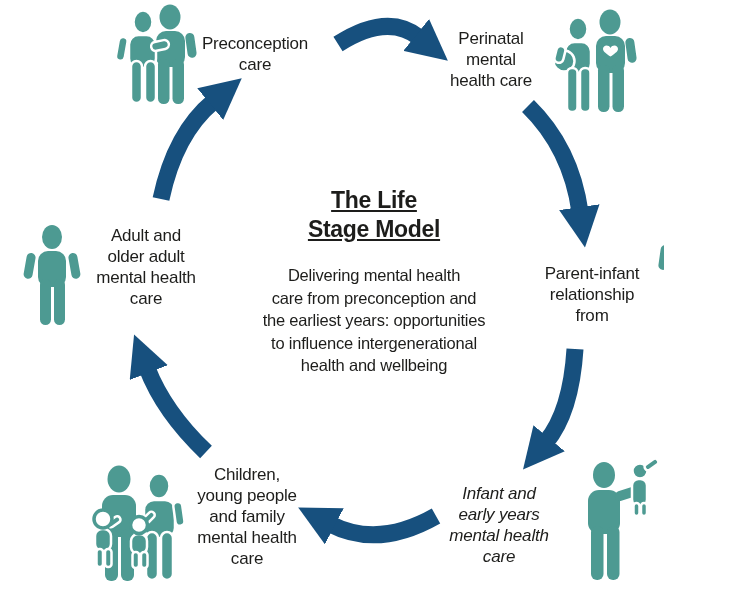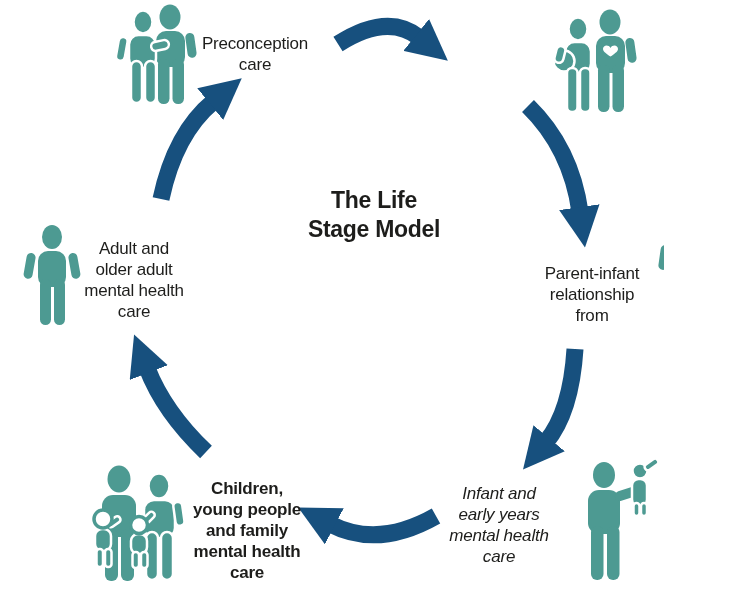--- a/index.html
+++ b/index.html
@@ -12,33 +12,33 @@
   .icon{position:absolute;color:#4D9A92;}
   .icon .fig{fill:currentColor;}
   .icon .halo{fill:currentColor;stroke:#fff;stroke-width:2.5;}
   .icon .face{fill:#fff;stroke:currentColor;stroke-width:3.5;}
   .stage-label{
     position:absolute;text-align:center;white-space:pre-line;
     font-size:17px;line-height:21px;font-weight:500;letter-spacing:-0.2px;
   }
   .center-title{
     position:absolute;left:254px;top:186px;width:240px;text-align:center;
-    white-space:pre-line;font-size:23px;line-height:29px;font-weight:700;letter-spacing:-0.3px;
+    white-space:pre-line;font-size:23px;line-height:29px;font-weight:700;letter-spacing:-0.3px;text-decoration:underline;
   }
   .center-subtitle{
     position:absolute;left:239px;top:264px;width:270px;text-align:center;
     white-space:pre-line;font-size:16.5px;line-height:22.5px;letter-spacing:-0.2px;
   }
   
   .lbl-preconception{left:175px;top:33px;width:160px;}
   .lbl-perinatal{left:411px;top:28px;width:160px;}
   .lbl-parent-infant{left:512px;top:263px;width:160px;}
   .lbl-infant{left:419px;top:483px;width:160px;font-style:italic;}
-  .lbl-children{left:167px;top:478px;width:160px;font-weight:bold;}
-  .lbl-adult{left:54px;top:225px;width:160px;margin-top:13px;}
+  .lbl-children{left:167px;top:464px;width:160px;}
+  .lbl-adult{left:66px;top:225px;width:160px;}
 </style>
 </head>
 <body>
 
 <div class="canvas">
 
   <svg class="arrows" viewBox="0 0 748 589" aria-hidden="true">
     <defs>
       <marker id="ah" viewBox="0 0 10 10" refX="1.2" refY="5" markerWidth="2.4" markerHeight="2.4" orient="auto">
         <path d="M0,0 L10,5 L0,10 Z" fill="#17507E"></path>
@@ -163,33 +163,41 @@
       <rect x="14" y="27" width="28" height="36" rx="10"></rect>
       <rect x="3" y="29" width="9" height="26" rx="4.5" transform="rotate(10 7.5 31)"></rect>
       <rect x="44" y="29" width="9" height="26" rx="4.5" transform="rotate(-10 48.5 31)"></rect>
       <rect x="16" y="55" width="11" height="46" rx="5.5"></rect>
       <rect x="30" y="55" width="11" height="46" rx="5.5"></rect>
     </g>
   </svg>
 
   <div class="stage-label lbl-preconception">Preconception
 care</div>
+  <div class="stage-label lbl-perinatal">Perinatal
+mental
+health care</div>
   <div class="stage-label lbl-parent-infant">Parent-infant
 relationship
 from</div>
   <div class="stage-label lbl-infant">Infant and
 early years
 mental health
 care</div>
   <div class="stage-label lbl-children">Children,
 young people
 and family
 mental health
 care</div>
   <div class="stage-label lbl-adult">Adult and
 older adult
 mental health
 care</div>
 
   <div class="center-title">The Life
 Stage Model</div>
+  <div class="center-subtitle">Delivering mental health
+care from preconception and
+the earliest years: opportunities
+to influence intergenerational
+health and wellbeing</div>
 
 </div>
 
 </body></html>

